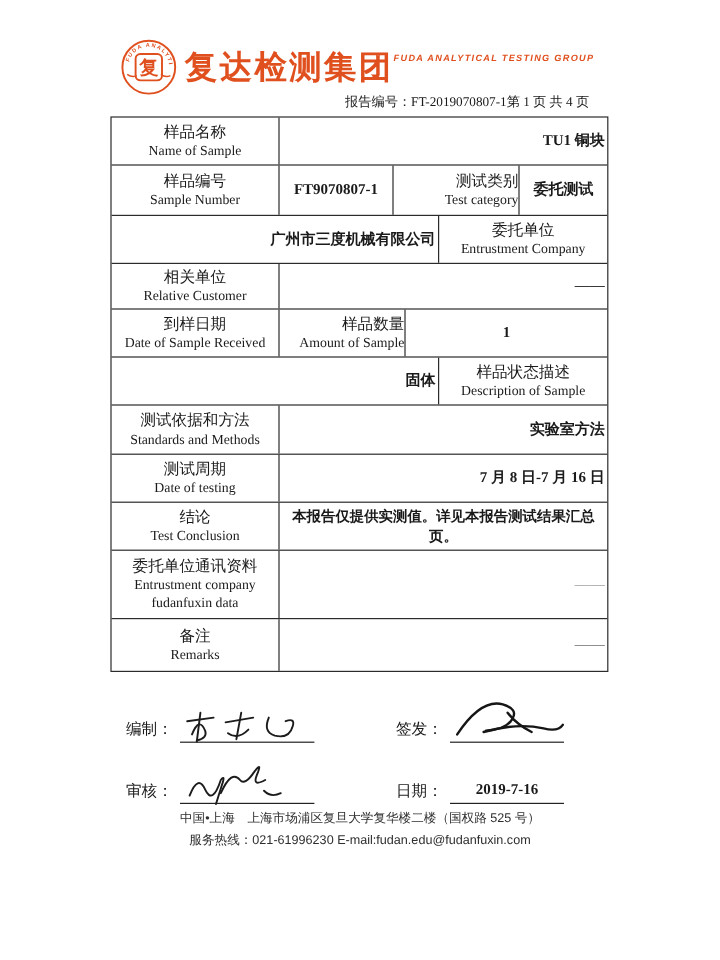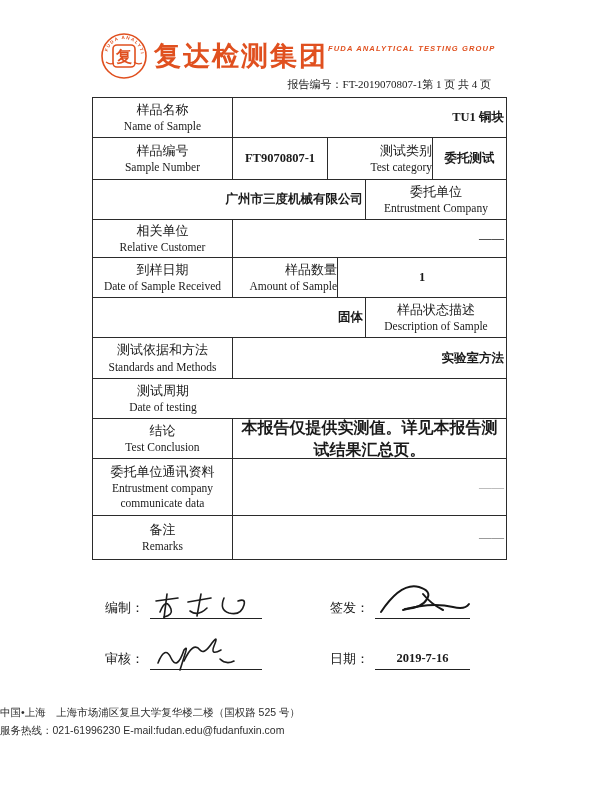--- a/index.html
+++ b/index.html
@@ -46,21 +46,21 @@
   .sig-row{display:flex;margin-bottom:24px;}
   .sig-item{display:flex;align-items:flex-end;}
   .sig-item .lbl{font-size:13px;padding-bottom:2px;white-space:nowrap;}
   .sig-line{position:relative;display:inline-block;border-bottom:1.2px solid #222;height:26px;margin-left:6px;}
   .w110{width:112px;} .w95{width:95px;}
   .sig-left{margin-left:13px;width:225px;box-sizing:border-box;}
   .sig-svg{position:absolute;left:0;bottom:-4px;overflow:visible;}
   .date-val{position:absolute;left:0;right:0;bottom:3px;text-align:center;font-size:12.5px;font-weight:600;}
   
   .footer{
-    position:absolute;left:0;right:0;top:704px;
+    position:absolute;left:0;right:0;top:674px;text-align:center;
     font-family:"Liberation Sans","DejaVu Sans",sans-serif;
     font-size:10.5px;font-weight:500;color:#2e2e2e;line-height:1.7;
   }
 </style>
 </head>
 <body>
 
 <div class="page">
 
   <div class="logo-wrap">
@@ -170,37 +170,40 @@
       <div class="cell cspan">
         <div class="val">实验室方法</div>
       </div>
     </div>
 
     <div class="trow" style="height:40px">
       <div class="cell c1">
         <div class="lab-cn">测试周期</div>
         <div class="lab-en">Date of testing</div>
       </div>
+      <div class="cell cspan">
+        <div class="val">7 月 8 日-7 月 16 日</div>
+      </div>
     </div>
 
     <div class="trow" style="height:40px">
       <div class="cell c1">
         <div class="lab-cn">结论</div>
         <div class="lab-en">Test Conclusion</div>
       </div>
       <div class="cell cspan">
-        <div class="val" style="font-size:16px">本报告仅提供实测值。详见本报告测试结果汇总页。</div>
+        <div class="val" style="font-size:12px">本报告仅提供实测值。详见本报告测试结果汇总页。</div>
       </div>
     </div>
 
     <div class="trow" style="height:57px">
       <div class="cell c1">
         <div class="lab-cn">委托单位通讯资料</div>
         <div class="lab-en">Entrustment company</div>
-        <div class="lab-en">communicate data</div>
+        <div class="lab-en">fudanfuxin data</div>
       </div>
       <div class="cell cspan">
         <div class="val dash-light">——</div>
       </div>
     </div>
 
     <div class="trow" style="height:43px">
       <div class="cell c1">
         <div class="lab-cn">备注</div>
         <div class="lab-en">Remarks</div>

